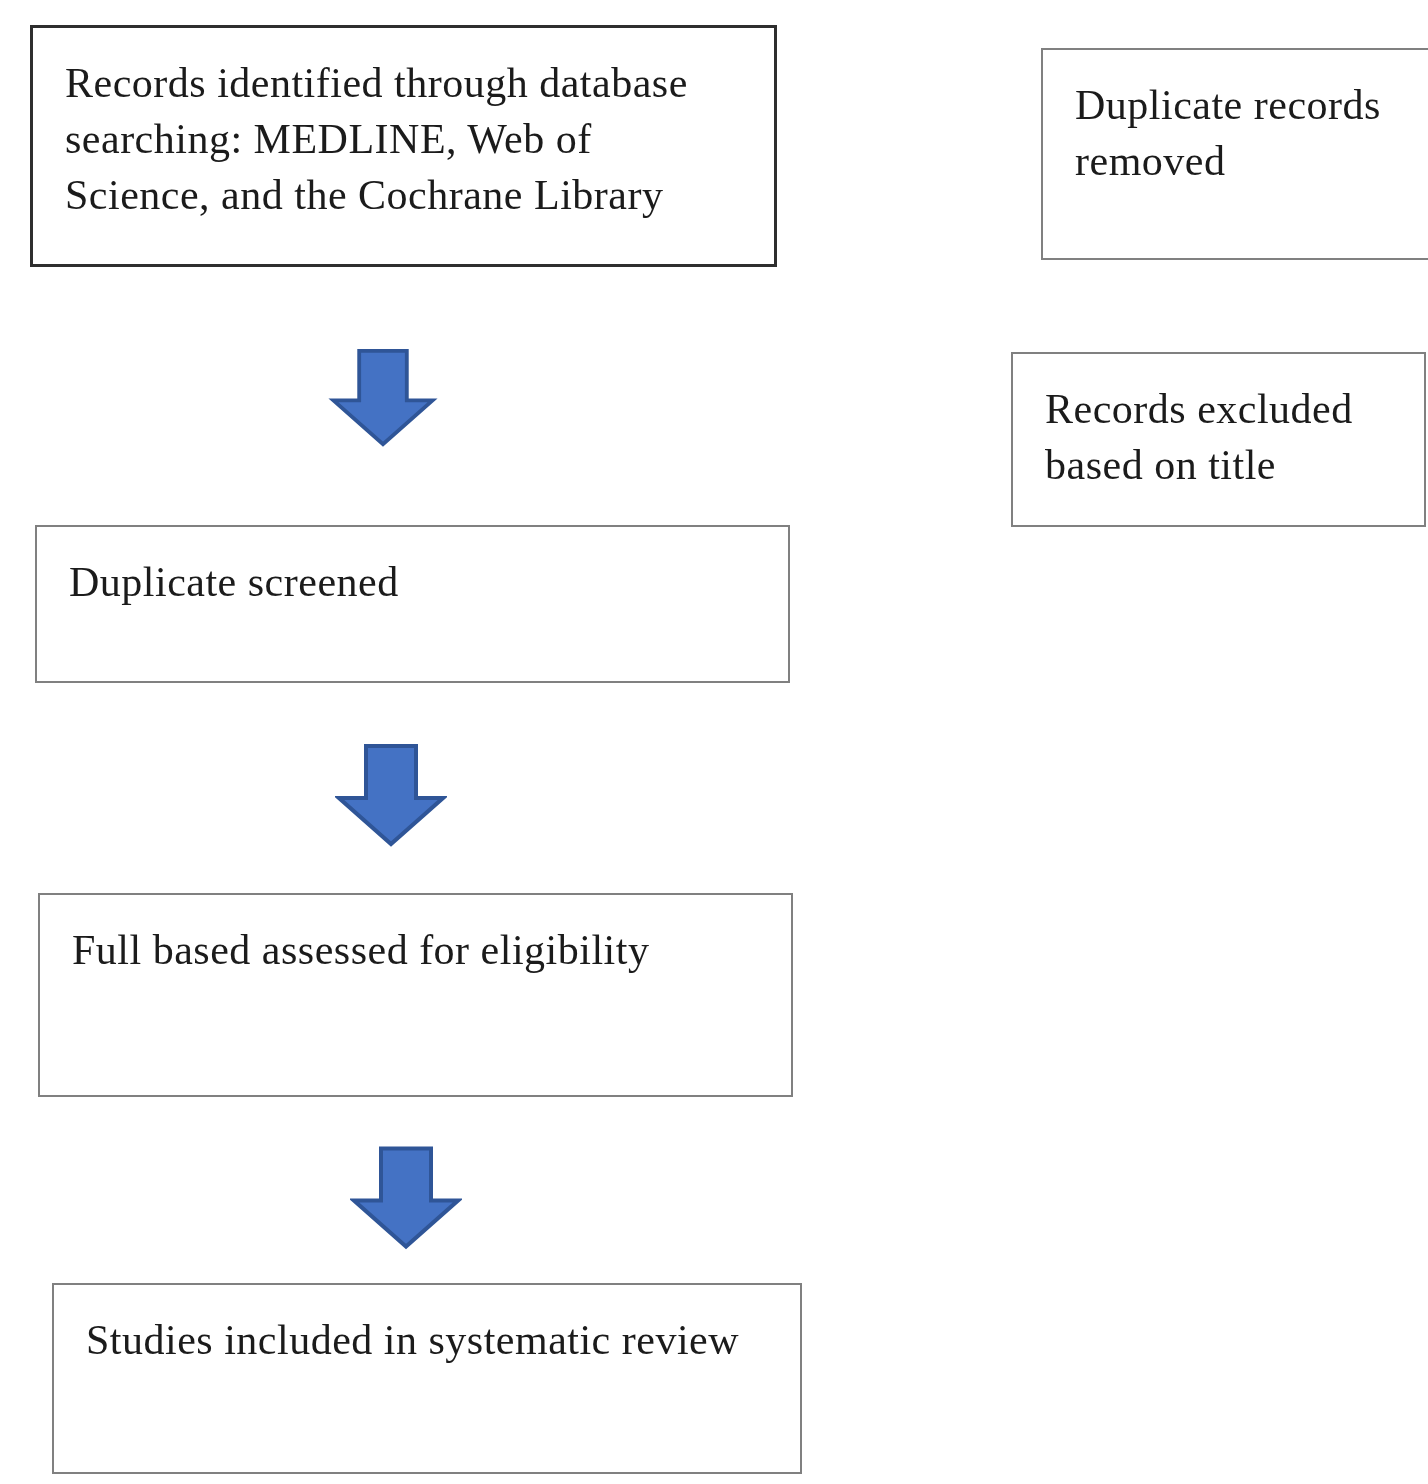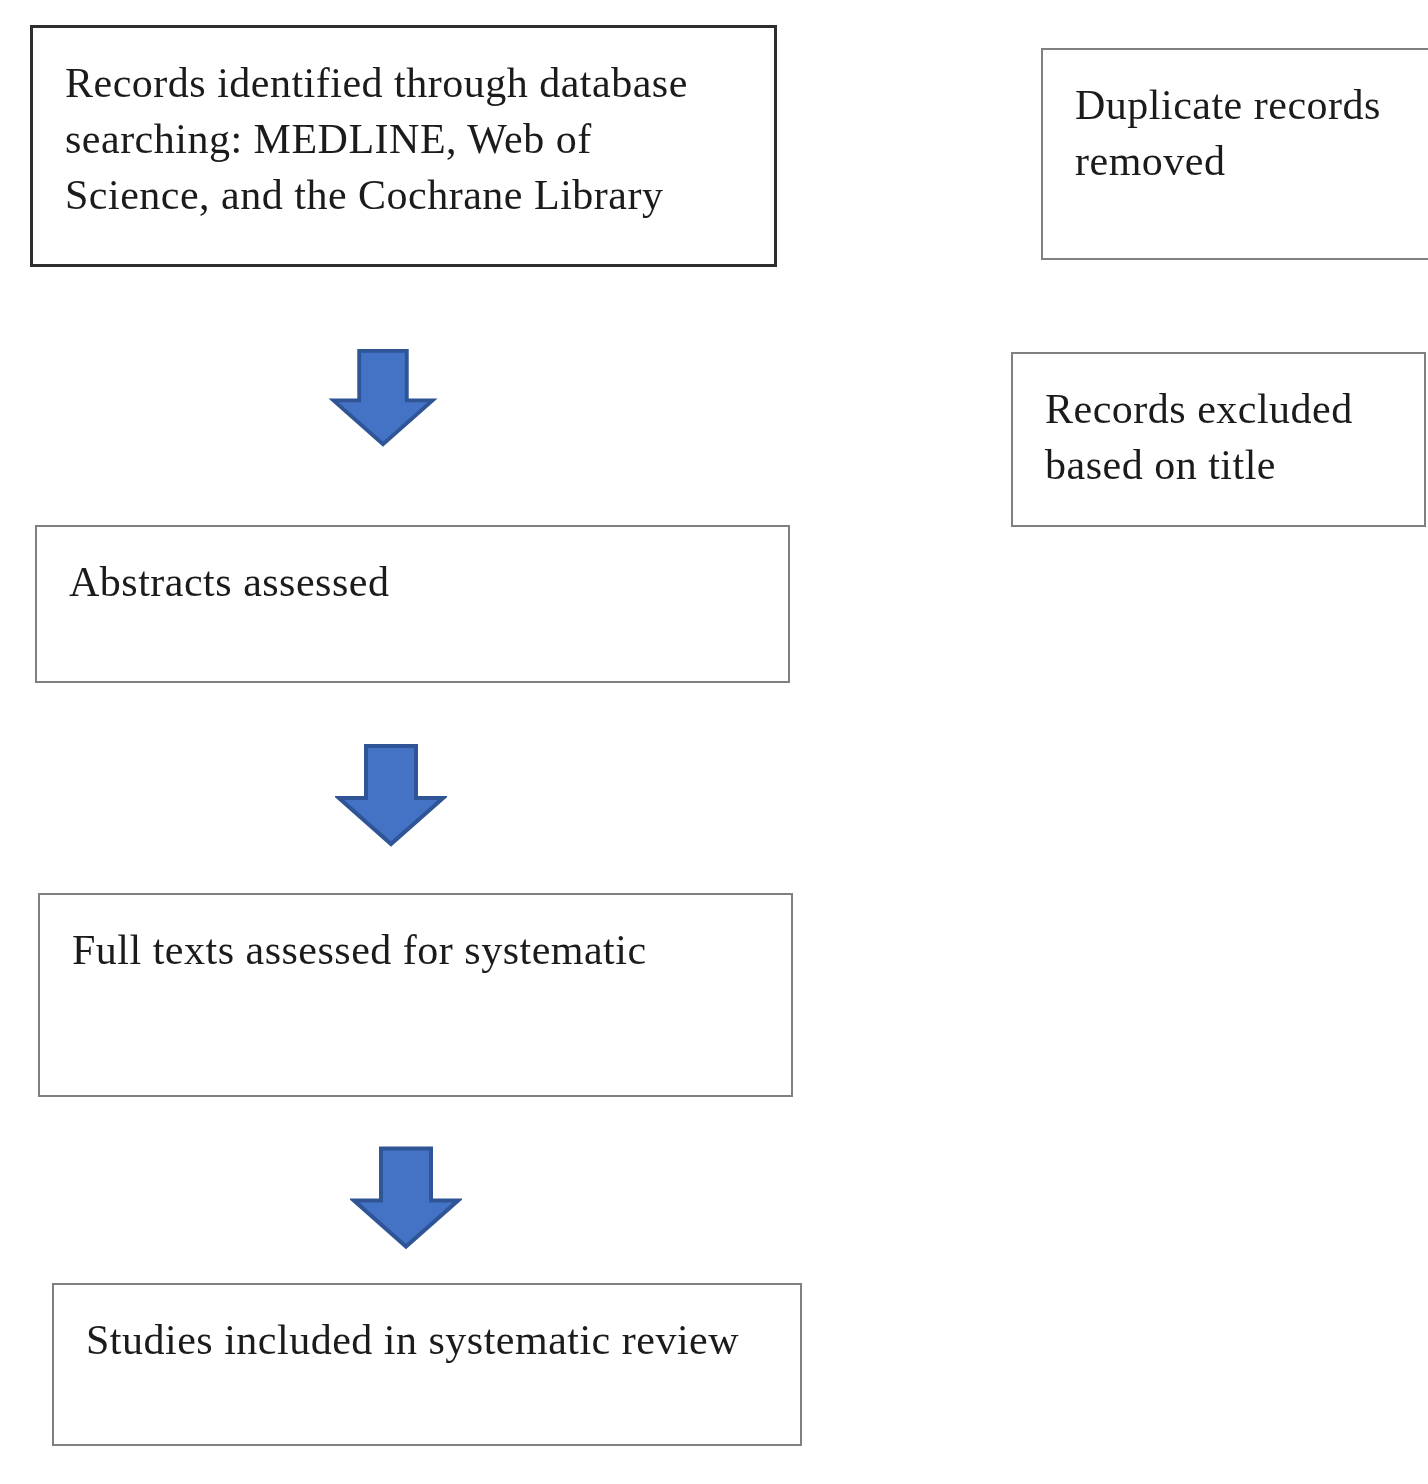--- a/index.html
+++ b/index.html
@@ -44,21 +44,21 @@
 
   
   #box-records-identified { left: 30px;  top: 25px;   width: 747px; height: 242px; }
   #box-duplicates-removed { left: 997px; top: 48px;   width: 412px; height: 212px; margin-left: 44px; }
   #arrow-1                { left: 327px; top: 348px; }
   #box-records-excluded   { left: 995px; top: 352px;  width: 415px; height: 175px; margin-left: 16px; }
   #box-abstracts-screened { left: 35px;  top: 525px;  width: 755px; height: 158px; }
   #arrow-2                { left: 335px; top: 743px; }
   #box-full-texts         { left: 38px;  top: 893px;  width: 755px; height: 204px; }
   #arrow-3                { left: 350px; top: 1143px; }
-  #box-studies-included   { left: 52px;  top: 1283px; width: 750px; height: 163px; }
+  #box-studies-included   { left: 52px;  top: 1283px; width: 750px; height: 191px; }
 </style>
 </head>
 <body>
 
 <div class="canvas">
 
   <div class="box box--primary" id="box-records-identified">
     <span>Records identified through database searching: MEDLINE, Web of Science, and the Cochrane Library</span>
   </div>
 
@@ -70,31 +70,31 @@
     <svg width="112" height="100" viewBox="0 0 112 105" aria-hidden="true">
       <polygon points="31,3 81,3 81,55 108,55 56,101 4,55 31,55" fill="#4472C4"></polygon>
     </svg>
   </div>
 
   <div class="box" id="box-records-excluded">
     <span>Records excluded based on title</span>
   </div>
 
   <div class="box" id="box-abstracts-screened">
-    <span>Abstracts assessed</span>
+    <span>Duplicate screened</span>
   </div>
 
   <div class="arrow" id="arrow-2">
     <svg width="112" height="105" viewBox="0 0 112 105" aria-hidden="true">
       <polygon points="31,3 81,3 81,55 108,55 56,101 4,55 31,55" fill="#4472C4"></polygon>
     </svg>
   </div>
 
   <div class="box" id="box-full-texts">
-    <span>Full texts assessed for systematic</span>
+    <span>Full based assessed for eligibility</span>
   </div>
 
   <div class="arrow" id="arrow-3">
     <svg width="112" height="110" viewBox="0 0 112 105" aria-hidden="true">
       <polygon points="31,3 81,3 81,55 108,55 56,101 4,55 31,55" fill="#4472C4"></polygon>
     </svg>
   </div>
 
   <div class="box" id="box-studies-included">
     <span>Studies included in systematic review</span>

